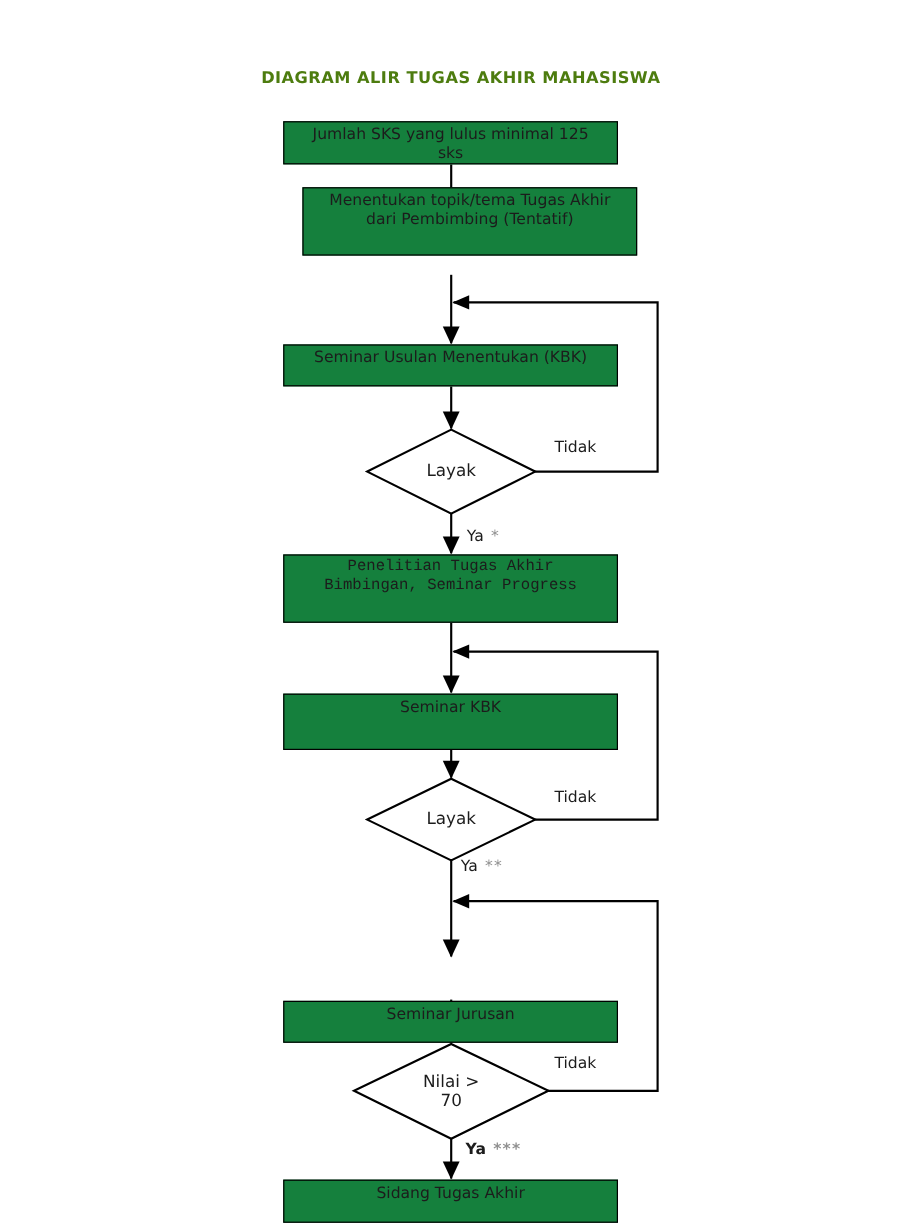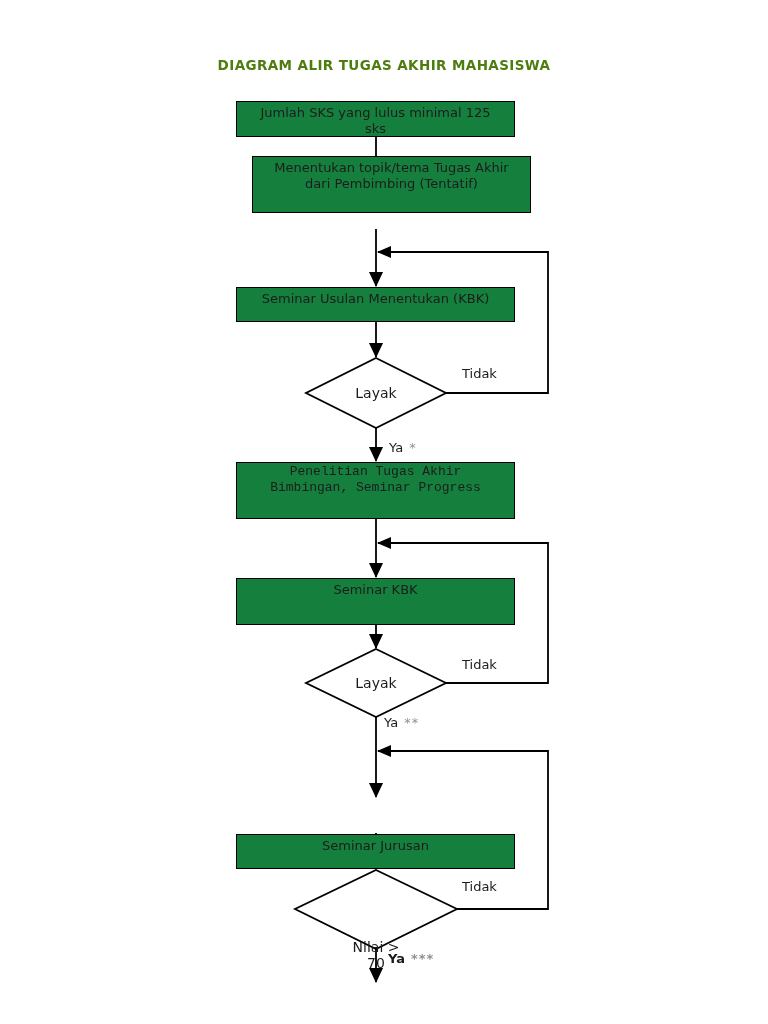--- a/index.html
+++ b/index.html
@@ -142,30 +142,33 @@
   </div>
 
   <div class="pbox" style="top:578px; height:47px;">
     <div>Seminar KBK</div>
   </div>
 
   <div class="pbox" style="top:798px; height:35px;margin-top:36px;">
     <div>Seminar Jurusan</div>
   </div>
 
+  <div class="pbox" style="top:983px; height:36px;">
+    <div>Sidang Tugas Akhir</div>
+  </div>
 
   <div class="dlabel" style="left:306px; top:358px; width:140px; height:70px;">
     <div>Layak</div>
   </div>
 
   <div class="dlabel" style="left:306px; top:649px; width:140px; height:68px;">
     <div>Layak</div>
   </div>
 
-  <div class="dlabel" style="left:295px; top:892px; width:162px; height:79px;justify-content:flex-end;">
+  <div class="dlabel" style="left:295px; top:870px; width:162px; height:79px;">
     <div>Nilai &gt;</div>
     <div>70</div>
   </div>
 
   <div class="edge-label" style="left:462px; top:366px;">Tidak</div>
   <div class="edge-label" style="left:462px; top:657px;">Tidak</div>
   <div class="edge-label" style="left:462px; top:879px;">Tidak</div>
 
   <div class="edge-label" style="left:389px; top:440px;">
     <span>Ya</span><span class="note">*</span>

